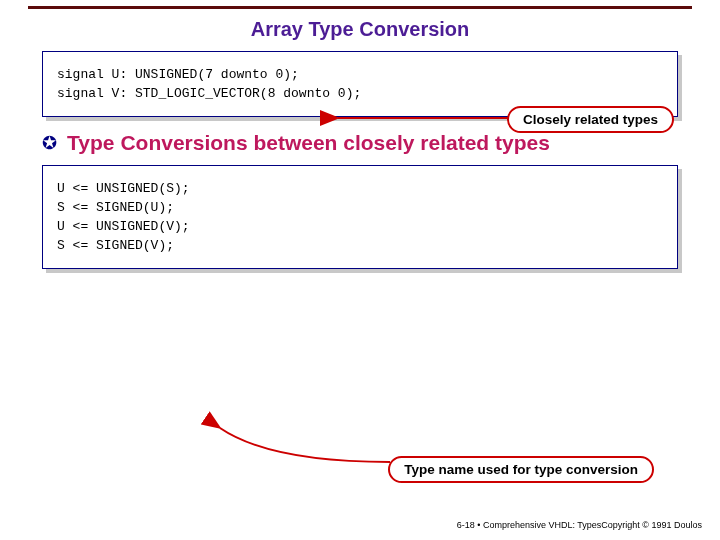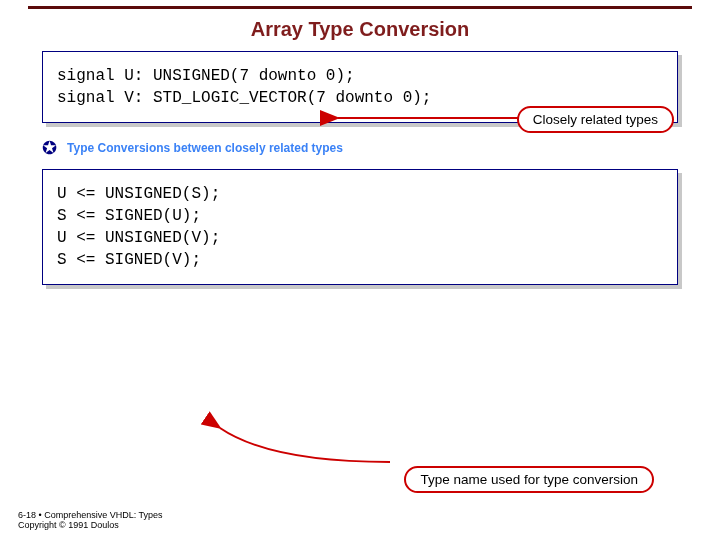--- a/index.html
+++ b/index.html
@@ -14,93 +14,92 @@
   }
   .rule {
     position: absolute;
     left: 28px;
     right: 28px;
     top: 6px;
     border-top: 3px solid #5b0b0b;
   }
   .title {
     text-align: center;
-    color: #7f1d1d;
+    color: #4c1d95;
     font-size: 20px;
     font-weight: bold;
     margin-top: 18px;
     margin-bottom: 10px;
   }
   .codebox {
     margin: 0 42px 12px 42px;
     border: 1px solid #000080;
     background: #ffffff;
     box-shadow: 4px 4px 0 #c8c8c8;
     padding: 10px 14px 10px 14px;
     position: relative;
   }
   .codeline {
     font-family: "Courier New", monospace;
-    font-size: 16px;
+    font-size: 13px;
     color: #000;
     line-height: 1.0;
     margin: 6px 0;
     white-space: pre;
   }
   .callout {
     position: absolute;
     background: #ffffff;
     border: 2px solid #cc0000;
     border-radius: 18px;
     padding: 4px 14px;
     font-size: 13.5px;
     color: #000;
-    font-weight: normal;
+    font-weight: bold;
     white-space: nowrap;
   }
   #callout1 { top: 106px; right: 46px; }
-  #callout2 { top: 466px; right: 66px; }
+  #callout2 { top: 456px; right: 66px; }
   .bullet-row {
     margin: 14px 0 10px 42px;
     display: flex;
     align-items: center;
   }
   .bullet-glyph {
     color: #000080;
     font-size: 18px;
     margin-right: 10px;
   }
   .bullet-text {
-    font-size: 12px;
+    font-size: 21px;
     font-weight: bold;
-    color: #3b82f6;
+    color: #be185d;
   }
   .footer {
     position: absolute;
     left: 18px;
     right: 18px;
     bottom: 10px;
     font-size: 9px;
     color: #000;
     display: flex;
-    justify-content: space-between;
-    flex-direction: column;
+    justify-content: flex-end;
   }
   .arrow { position: absolute; overflow: visible; }
 </style>
 </head>
 <body>
 
 <div class="rule"></div>
 
 <div class="title">Array Type Conversion</div>
 
 <div class="codebox" id="box1">
   <div class="codeline">signal U: UNSIGNED(7 downto 0);</div>
-  <div class="codeline">signal V: STD_LOGIC_VECTOR(7 downto 0);</div>
+  <div class="codeline">signal V: STD_LOGIC_VECTOR(8 downto 0);</div>
 </div>
 
 <svg class="arrow" style="left:330px; top:108px;" width="230" height="24">
   <defs>
     <marker id="ah1" markerWidth="10" markerHeight="8" refX="1" refY="4" orient="auto">
       <path d="M10,0 L0,4 L10,8 Z" fill="#cc0000"></path>
     </marker>
   </defs>
   <line x1="215" y1="10" x2="8" y2="10" stroke="#cc0000" stroke-width="2" marker-end="url(#ah1)"></line>
 </svg>

